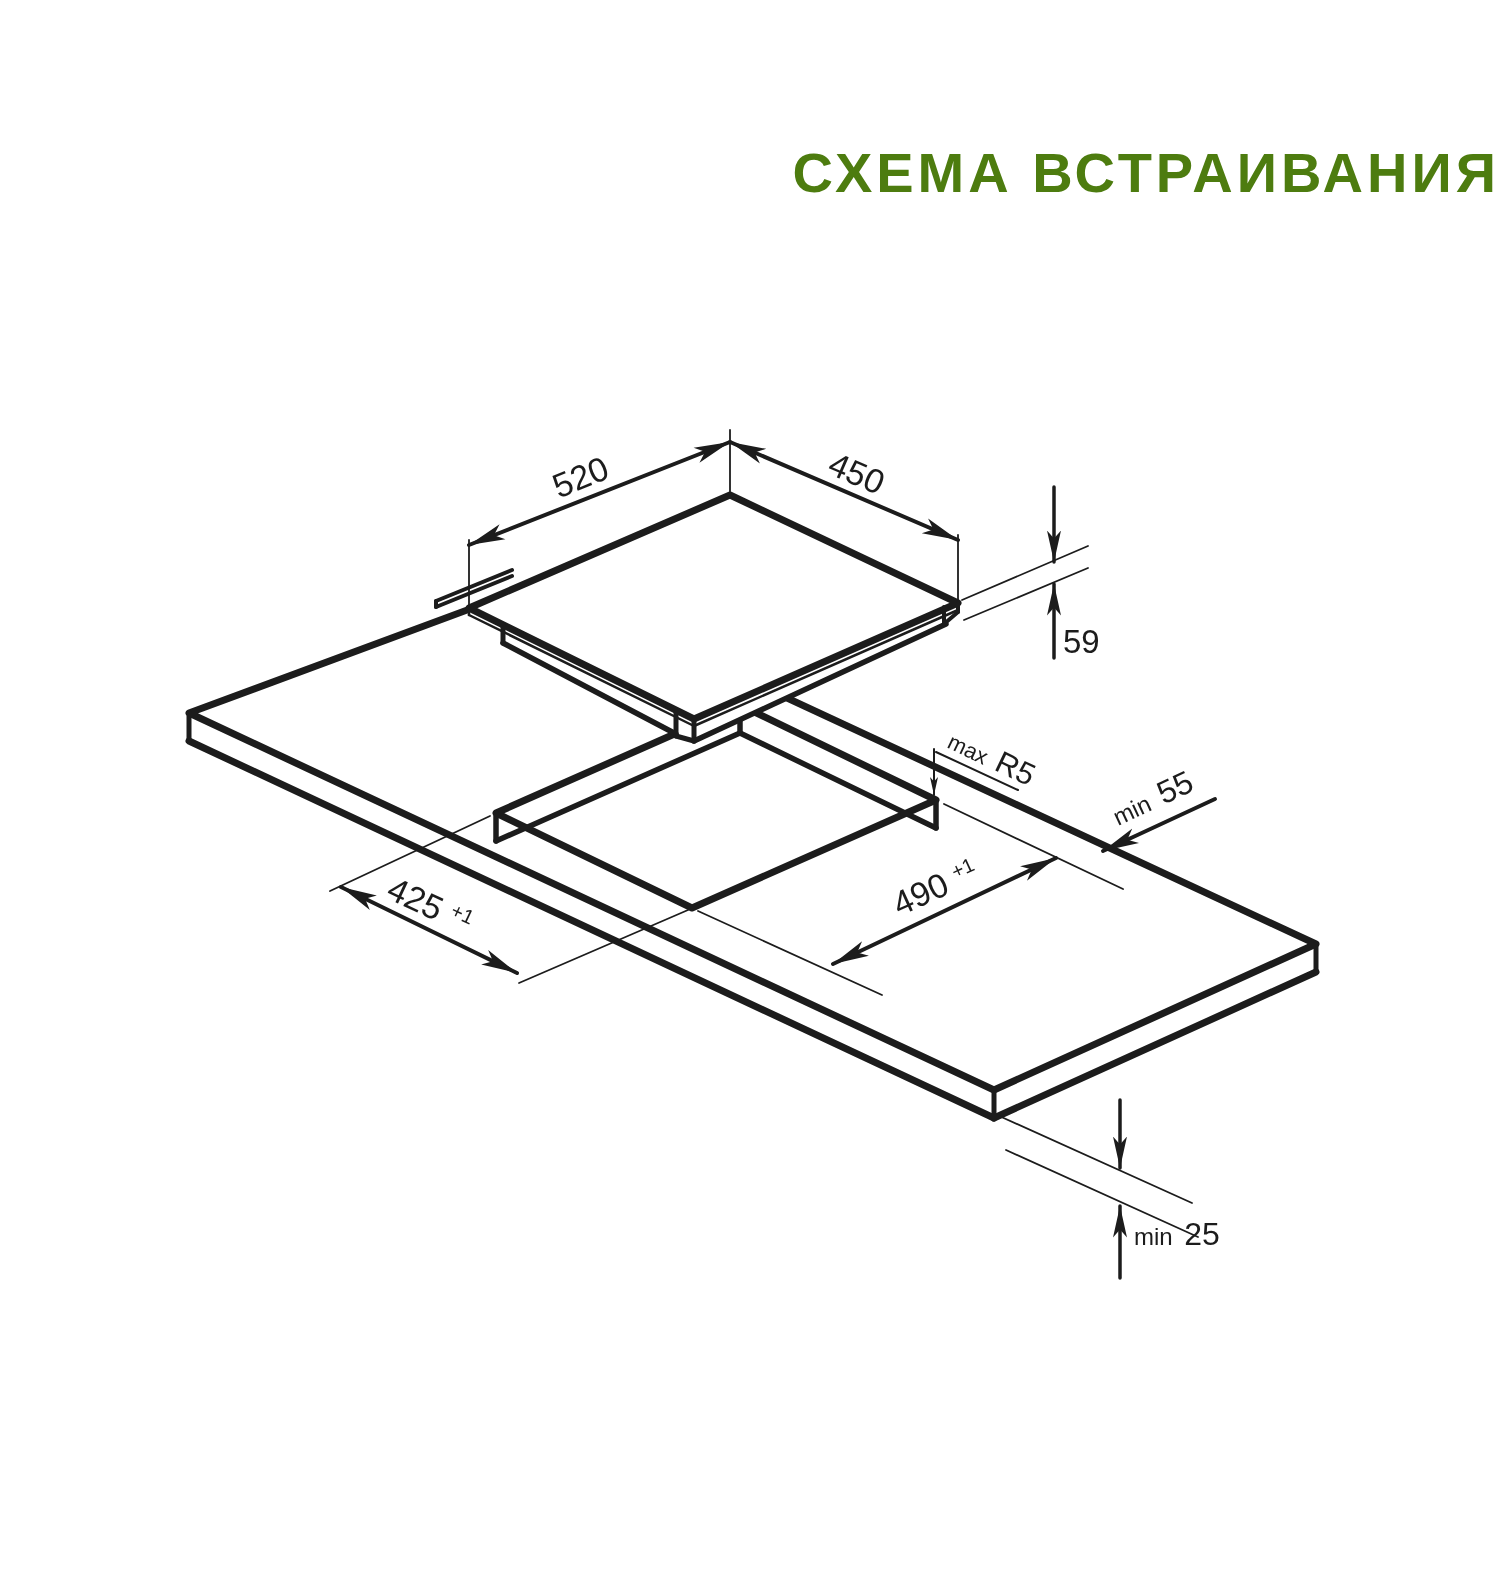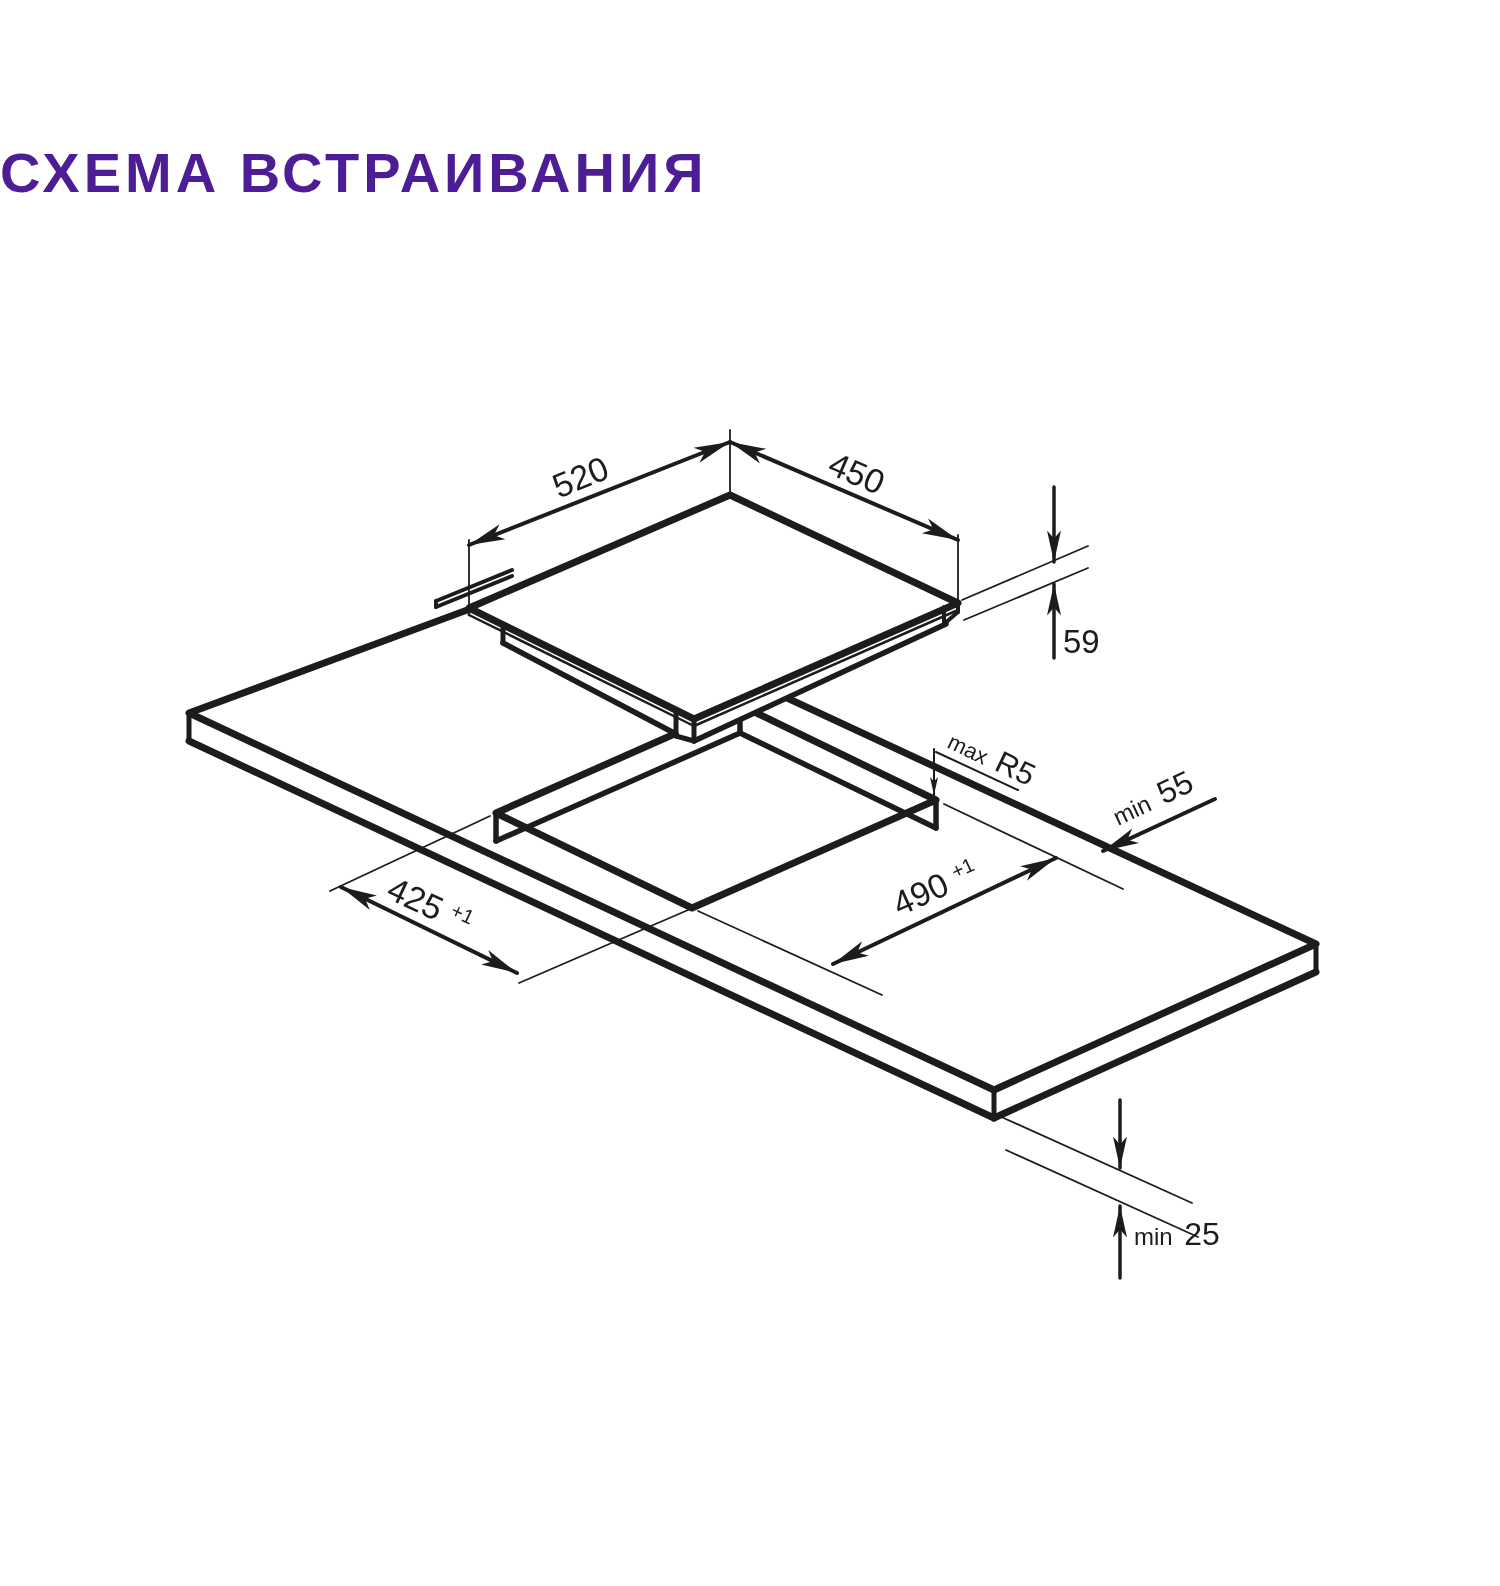--- a/index.html
+++ b/index.html
@@ -5,23 +5,23 @@
   html,body{margin:0;padding:0;background:#ffffff;}
   .page{
     position:relative;
     width:1500px;height:1586px;
     background:#ffffff;
     font-family:"Liberation Sans", sans-serif;
     overflow:hidden;
   }
   .title{
     position:absolute;top:140px;left:0;width:100%;
-    text-align:left;
+    text-align:right;
     font-size:56px;font-weight:bold;letter-spacing:4px;
-    color:#4c1d95;
+    color:#4d7c0f;
   }
   svg{position:absolute;top:0;left:0;}
   svg text{fill:#1c1c1c;font-family:"Liberation Sans", sans-serif;}
   .ln{stroke:#1c1c1c;fill:none;stroke-linecap:round;stroke-linejoin:round;}
   .fillw{fill:#ffffff;}
 </style>
 </head>
 <body>
 
 <div class="page">

